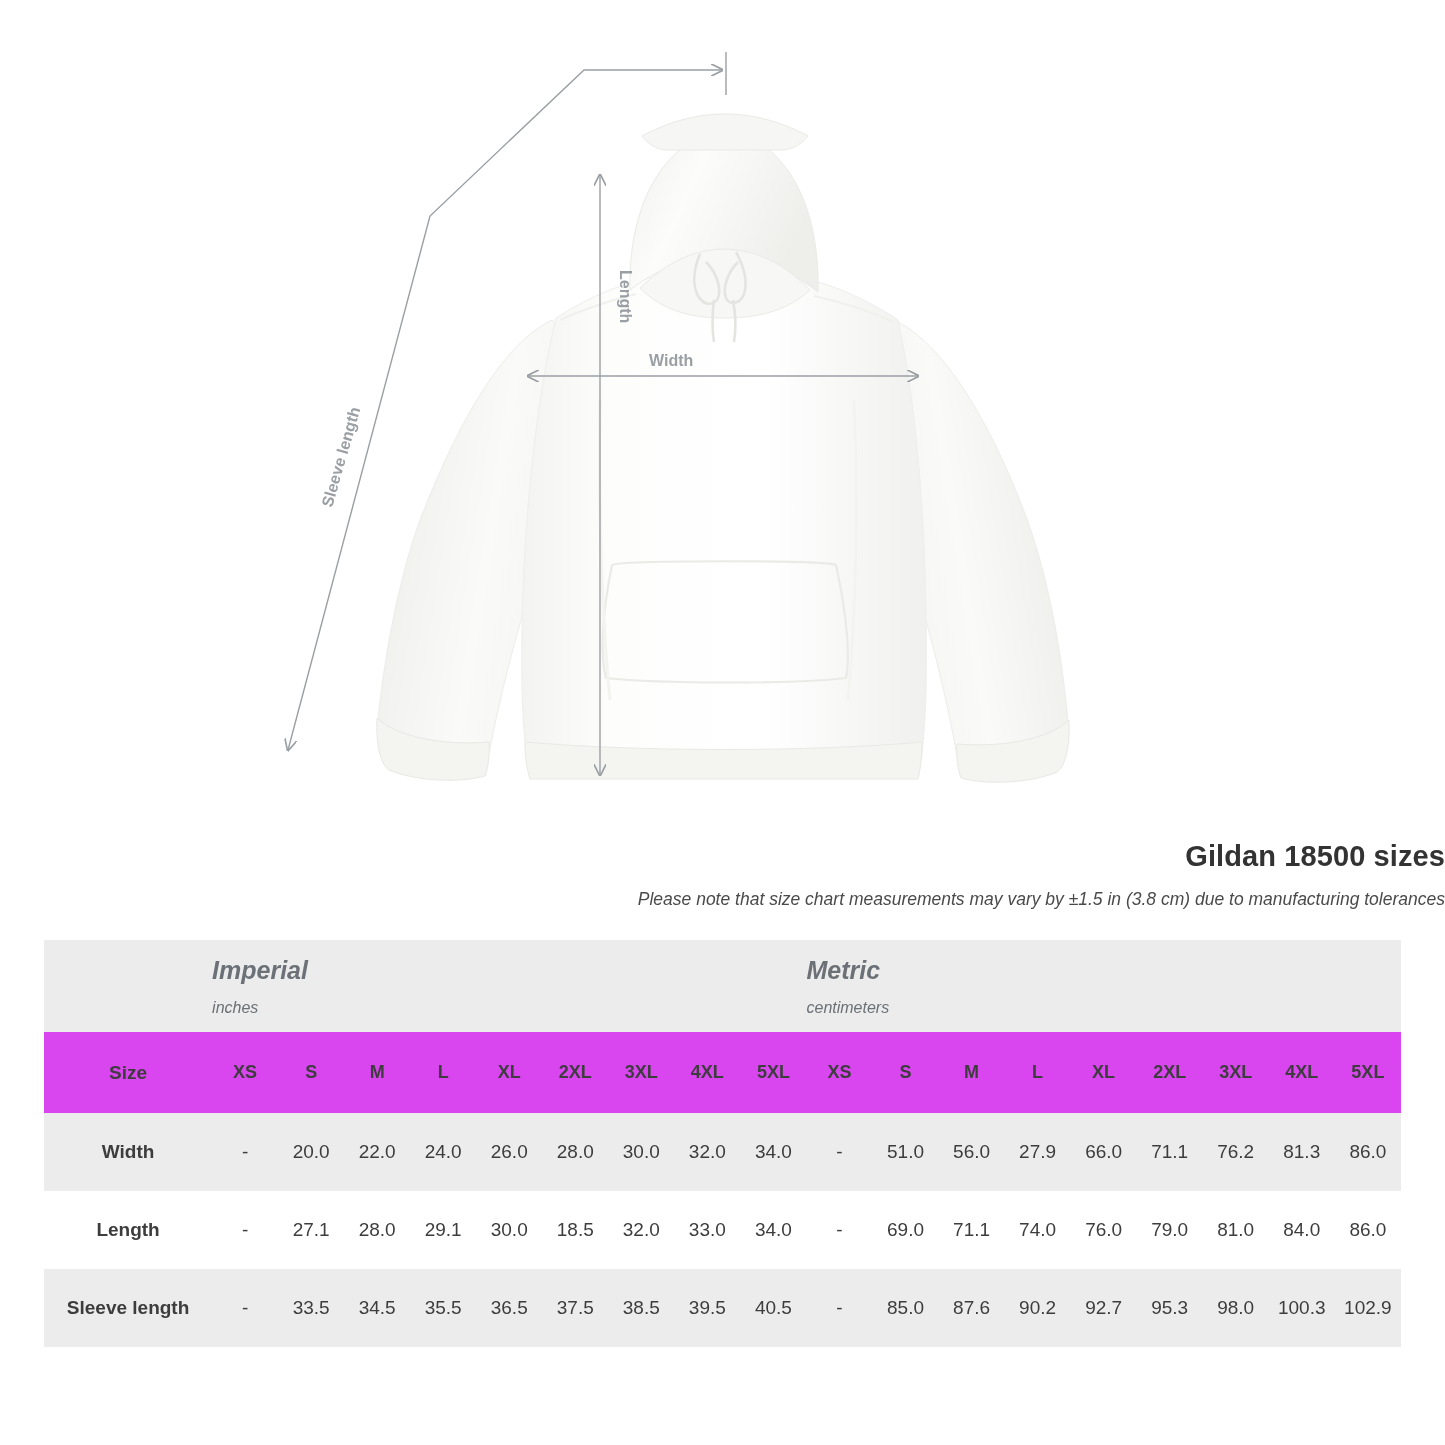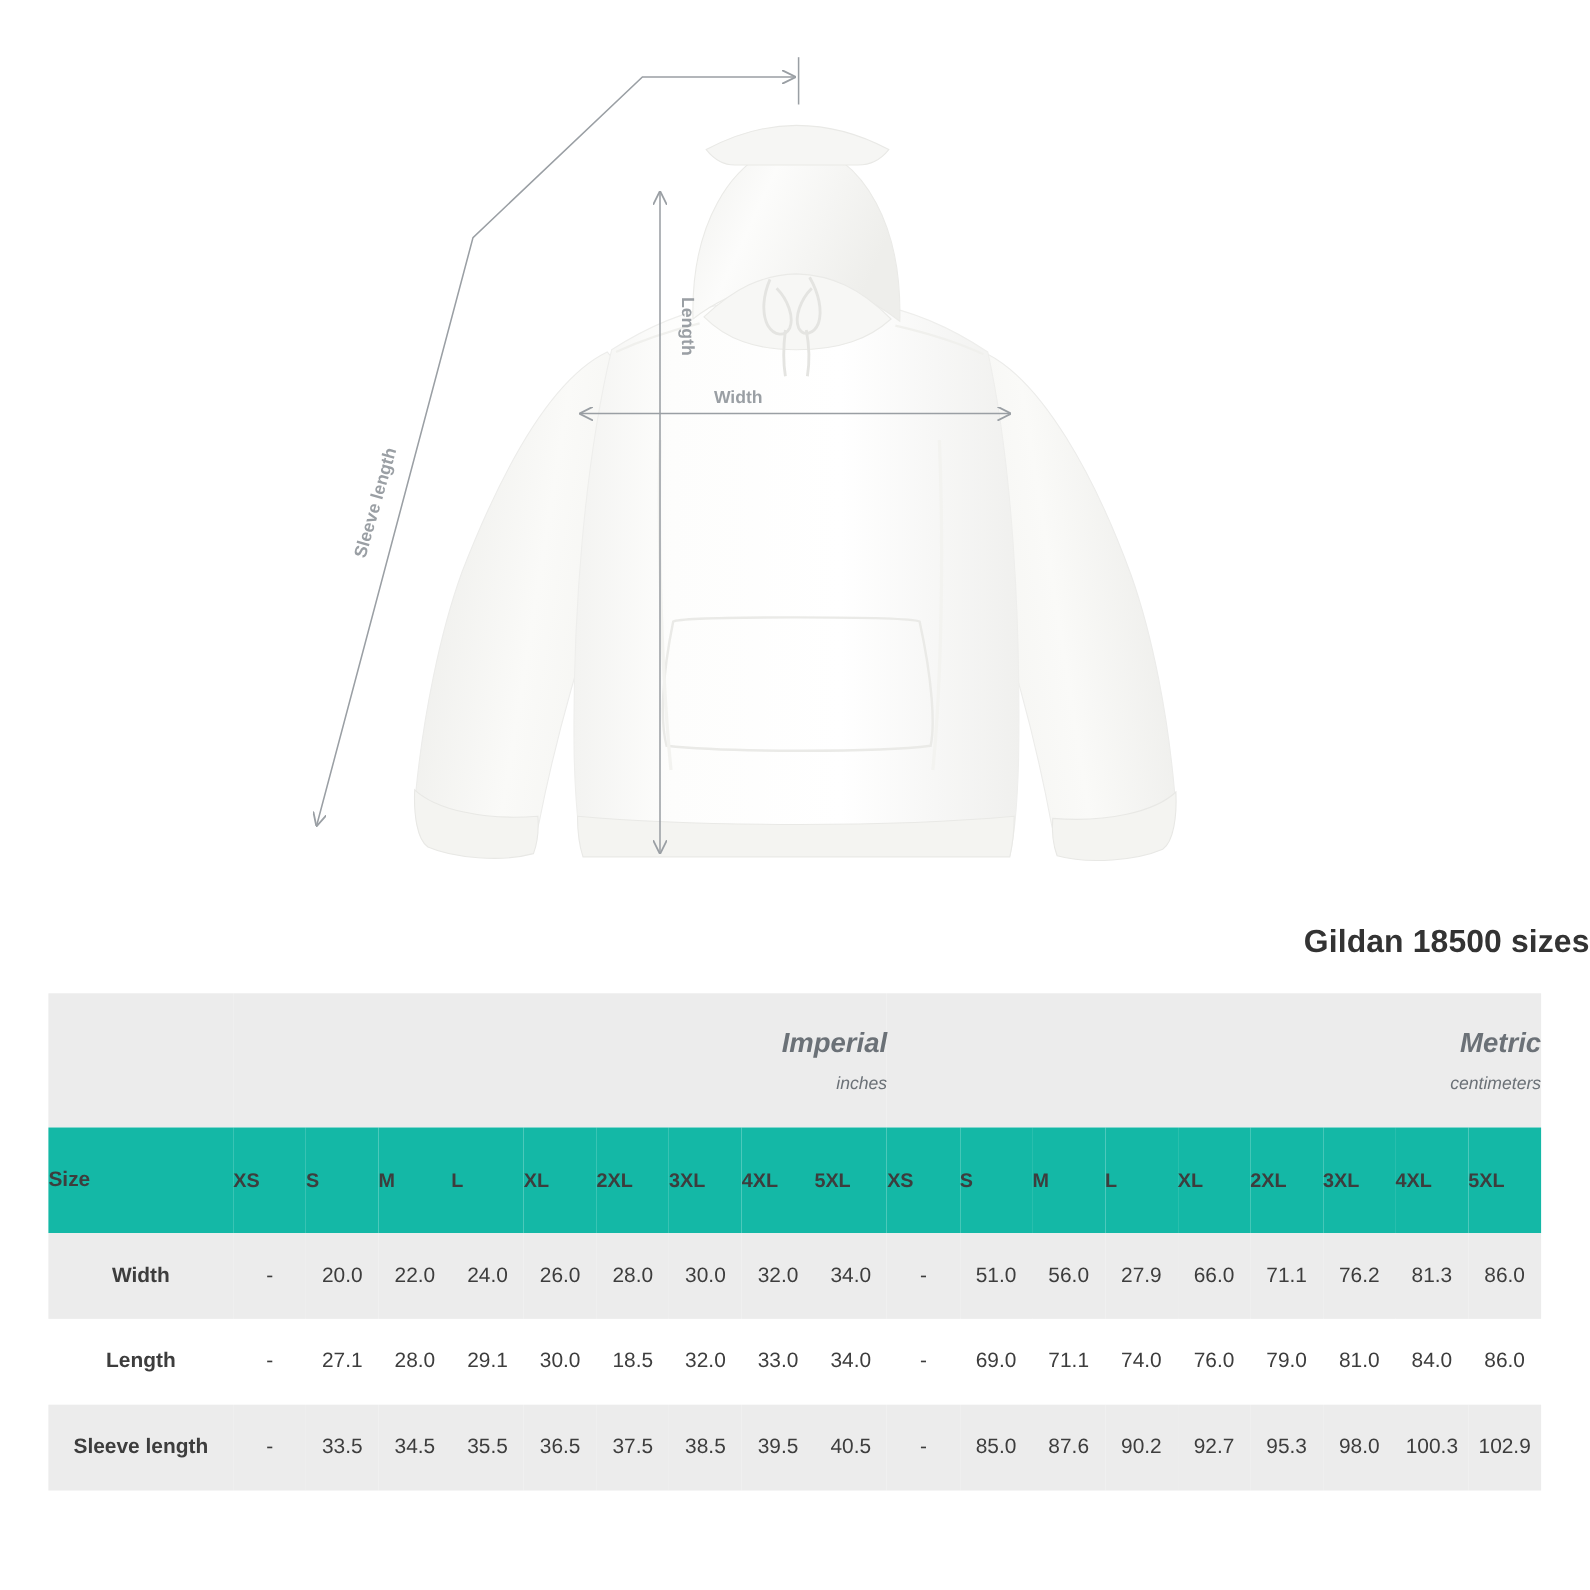--- a/index.html
+++ b/index.html
@@ -59,39 +59,40 @@
     width: 1357px;
     table-layout: fixed;
   }
   table.size-table td,
   table.size-table th {
     border: 0;
     padding: 0;
   }
   .unit-head td {
     background: #ececec;
-    height: 122px;
+    height: 92px;
     vertical-align: middle;
-    text-align: right;
+    text-align: left;
   }
   .unit-name {
     font-size: 25px;
     font-weight: bold;
     font-style: italic;
     color: #6b7177;
   }
   .unit-sub {
     font-size: 16px;
     font-style: italic;
     color: #6b7177;
     margin-top: 14px;
   }
   .hdr-row td {
-    background: #14b8a6;
-    height: 96px;
+    background: #d946ef;
+    height: 81px;
+    text-align: center;
     vertical-align: middle;
     font-size: 18px;
     font-weight: bold;
     color: #3d3d3d;
   }
   .hdr-row td.rowlabel {
     font-size: 19px;
   }
   .data-row td {
     height: 78px;
@@ -218,20 +219,21 @@
 
         <line x1="726" y1="52" x2="726" y2="95" stroke="#9a9fa4" stroke-width="1.4"></line>
         <path d="M722 70 L584 70 L430 216 L288 750" fill="none" stroke="#9a9fa4" stroke-width="1.4" marker-start="url(#arrStart)" marker-end="url(#arrEnd)"></path>
         <text class="dim-label" x="332" y="508" transform="rotate(-74 332 508)">Sleeve length</text>
       </g>
     </svg>
   </div>
 
   <div class="title-block">
     <div class="chart-title">Gildan 18500 sizes</div>
+    <div class="chart-note">Please note that size chart measurements may vary by ±1.5 in (3.8 cm) due to manufacturing tolerances</div>
   </div>
 
   <div class="table-wrap">
     <table class="size-table">
       <colgroup>
         <col class="col-label">
         <col class="col-cell">
           <col class="col-cell">
           <col class="col-cell">
           <col class="col-cell">

